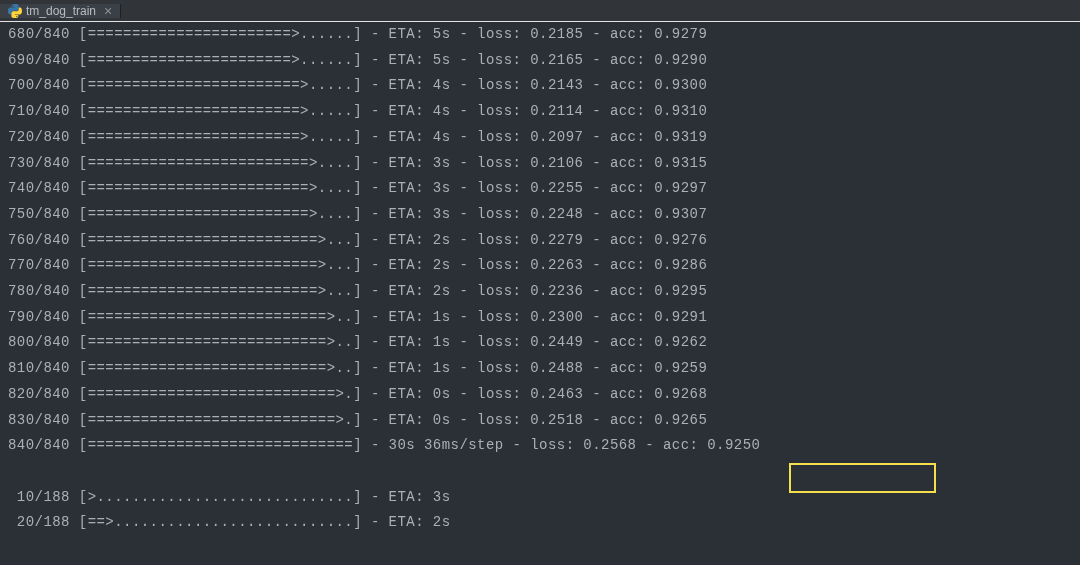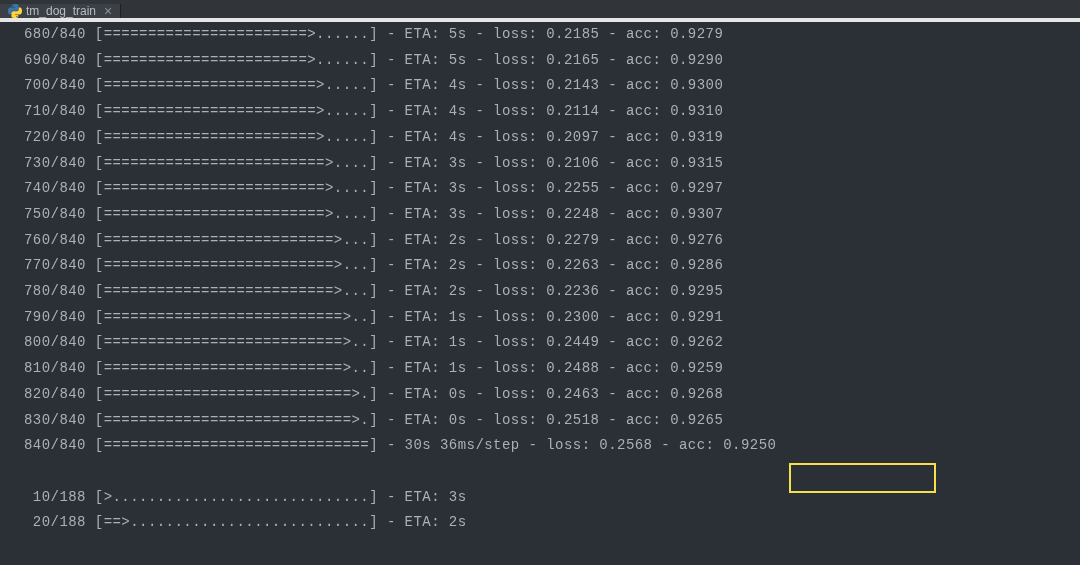--- a/index.html
+++ b/index.html
@@ -9,23 +9,23 @@
       background: #2b3036;
       color: #a9b0b6;
       width: 1080px;
       height: 565px;
       overflow: hidden;
       position: relative;
     }
     .tab-bar {
       height: 22px;
       background: #313539;
-      border-bottom: 4px solid #e5e5e5;
+      border-bottom: 1px solid #e5e5e5;
       display: flex;
-      align-items: flex-end;
+      align-items: center;
     }
     .tab {
       display: flex;
       align-items: center;
       gap: 4px;
       padding: 0 8px;
       background: #3b4046;
       border-right: 1px solid #1e2022;
       color: #b6bcc2;
       font-size: 12px;
@@ -40,21 +40,21 @@
       color: #8b9197;
       font-size: 14px;
       line-height: 1;
     }
     .console {
       padding-top: 0px;
       line-height: 25.7px;
       white-space: pre;
       letter-spacing: 0.45px;
     }
-    .line { padding-left: 24px; }
+    .line { padding-left: 8px; }
     .highlight-box {
       position: absolute;
       border: 2px solid #f5e04c;
       pointer-events: none;
     }
   </style>
 </head>
 <body>
 
 <div class="tab-bar">

